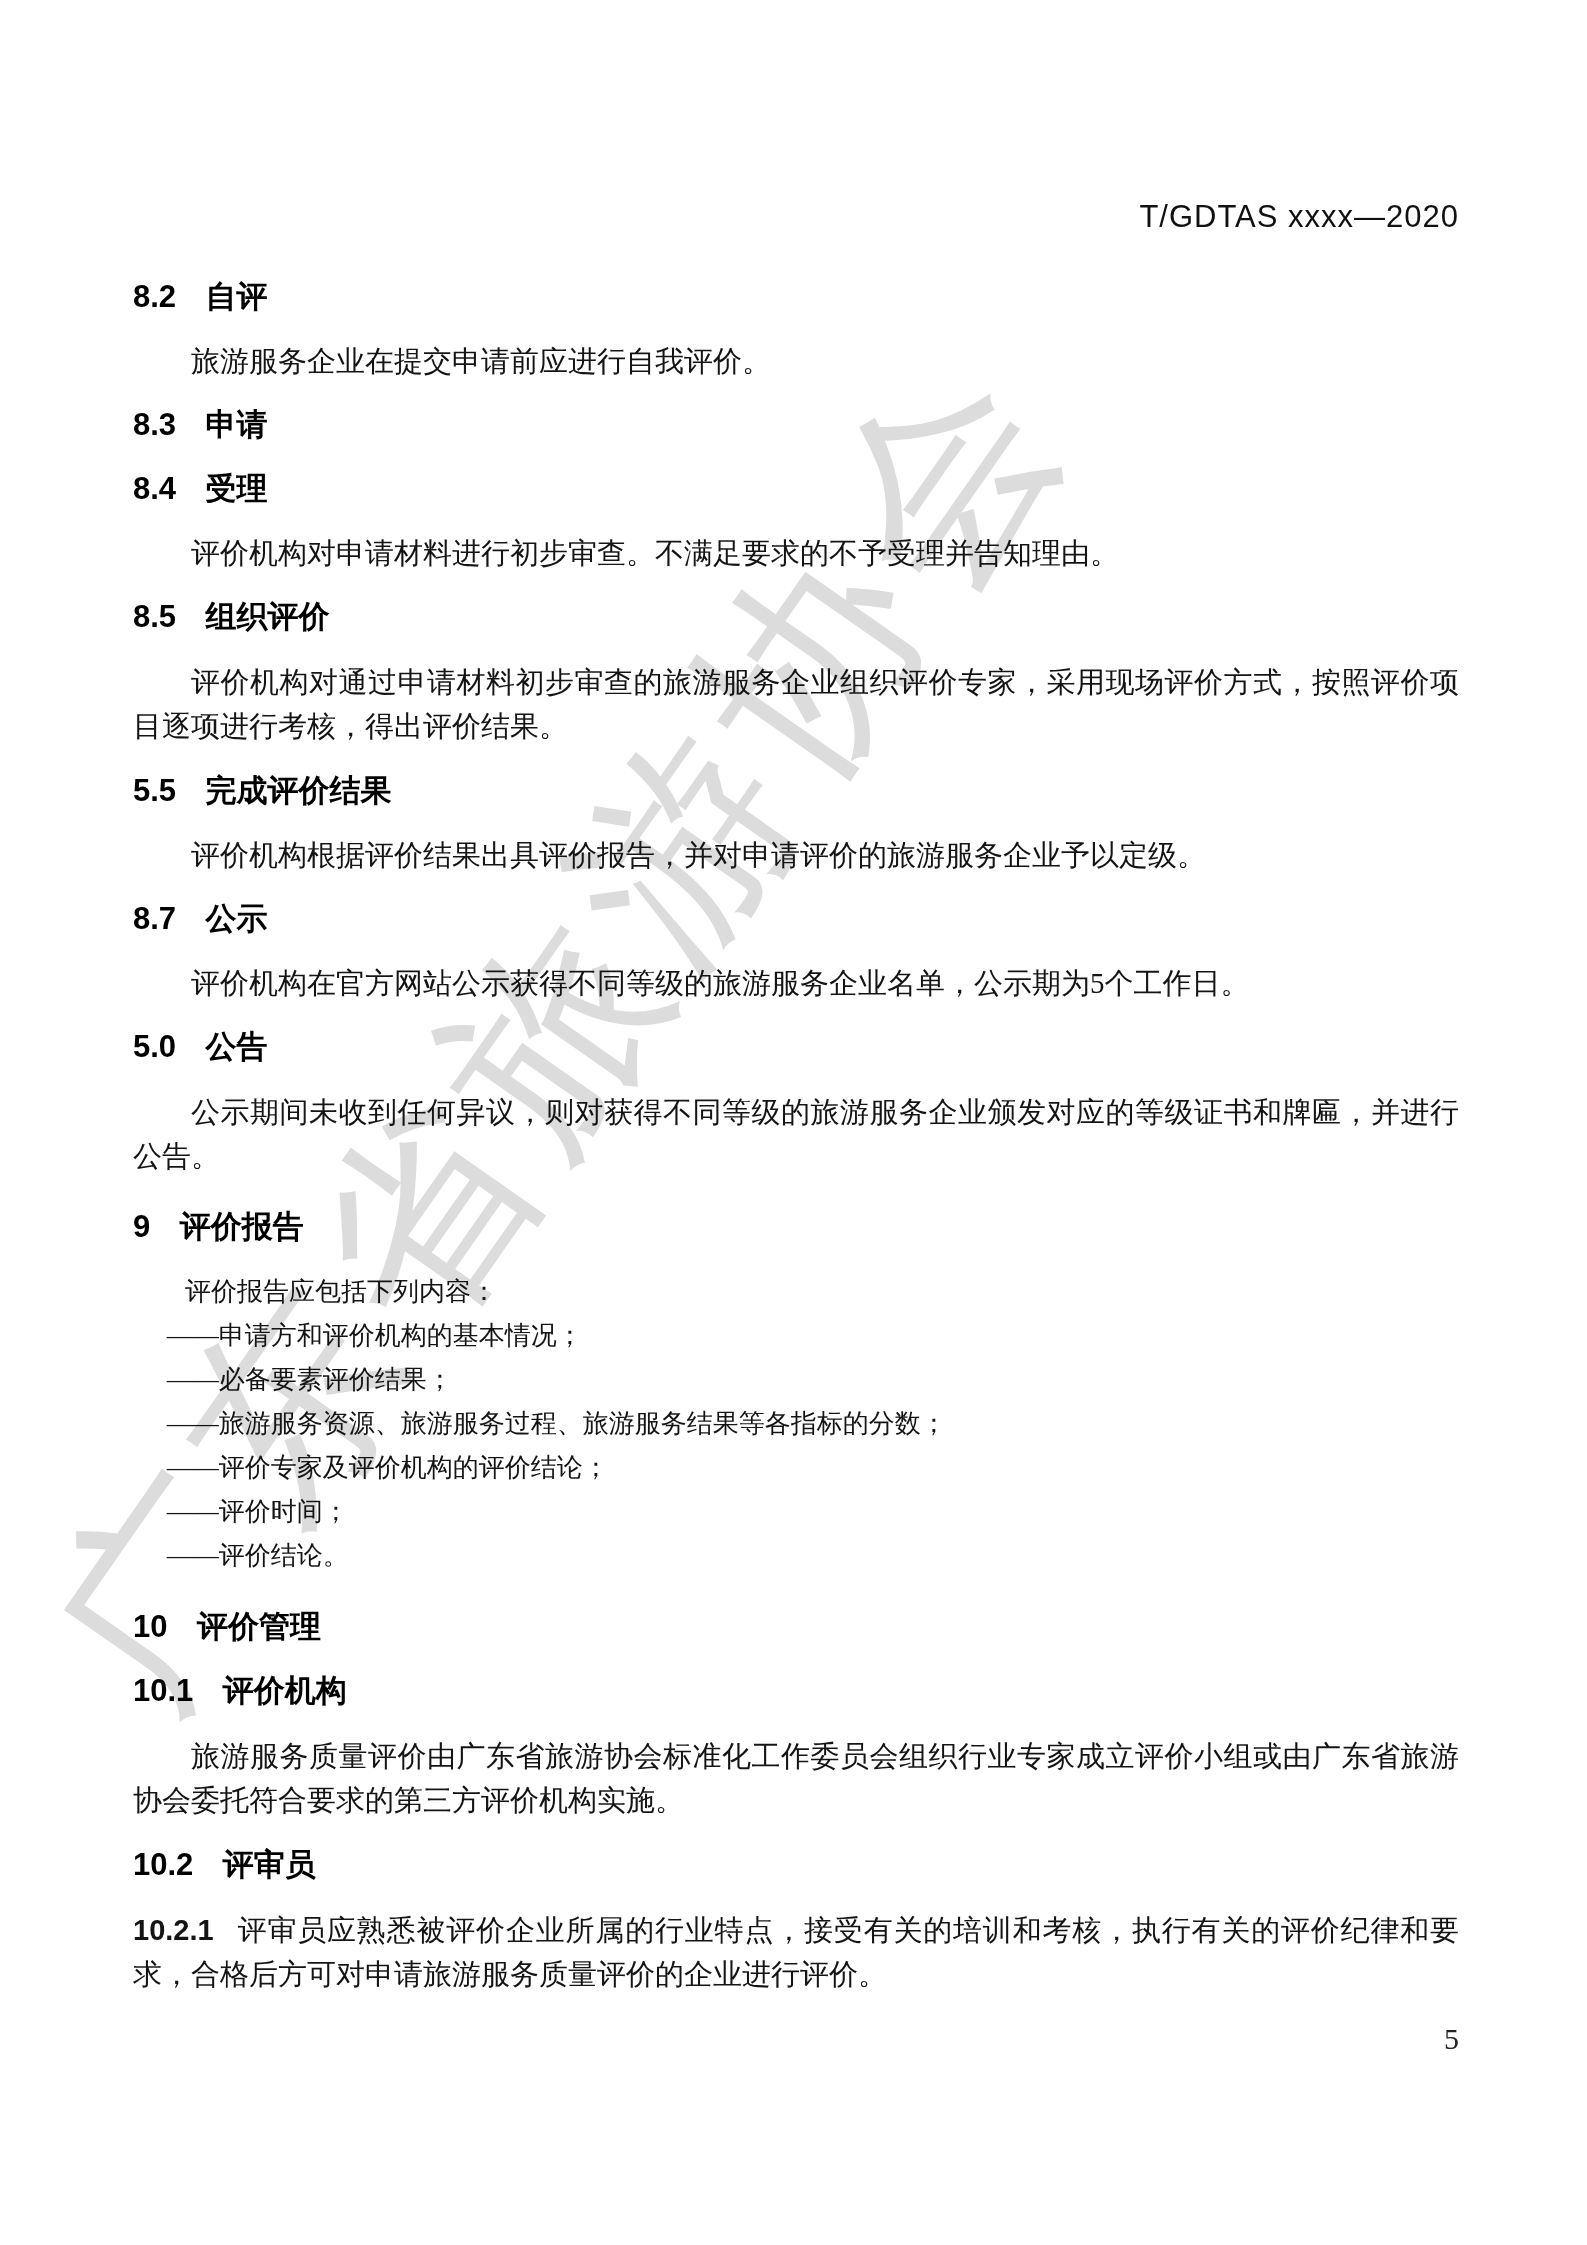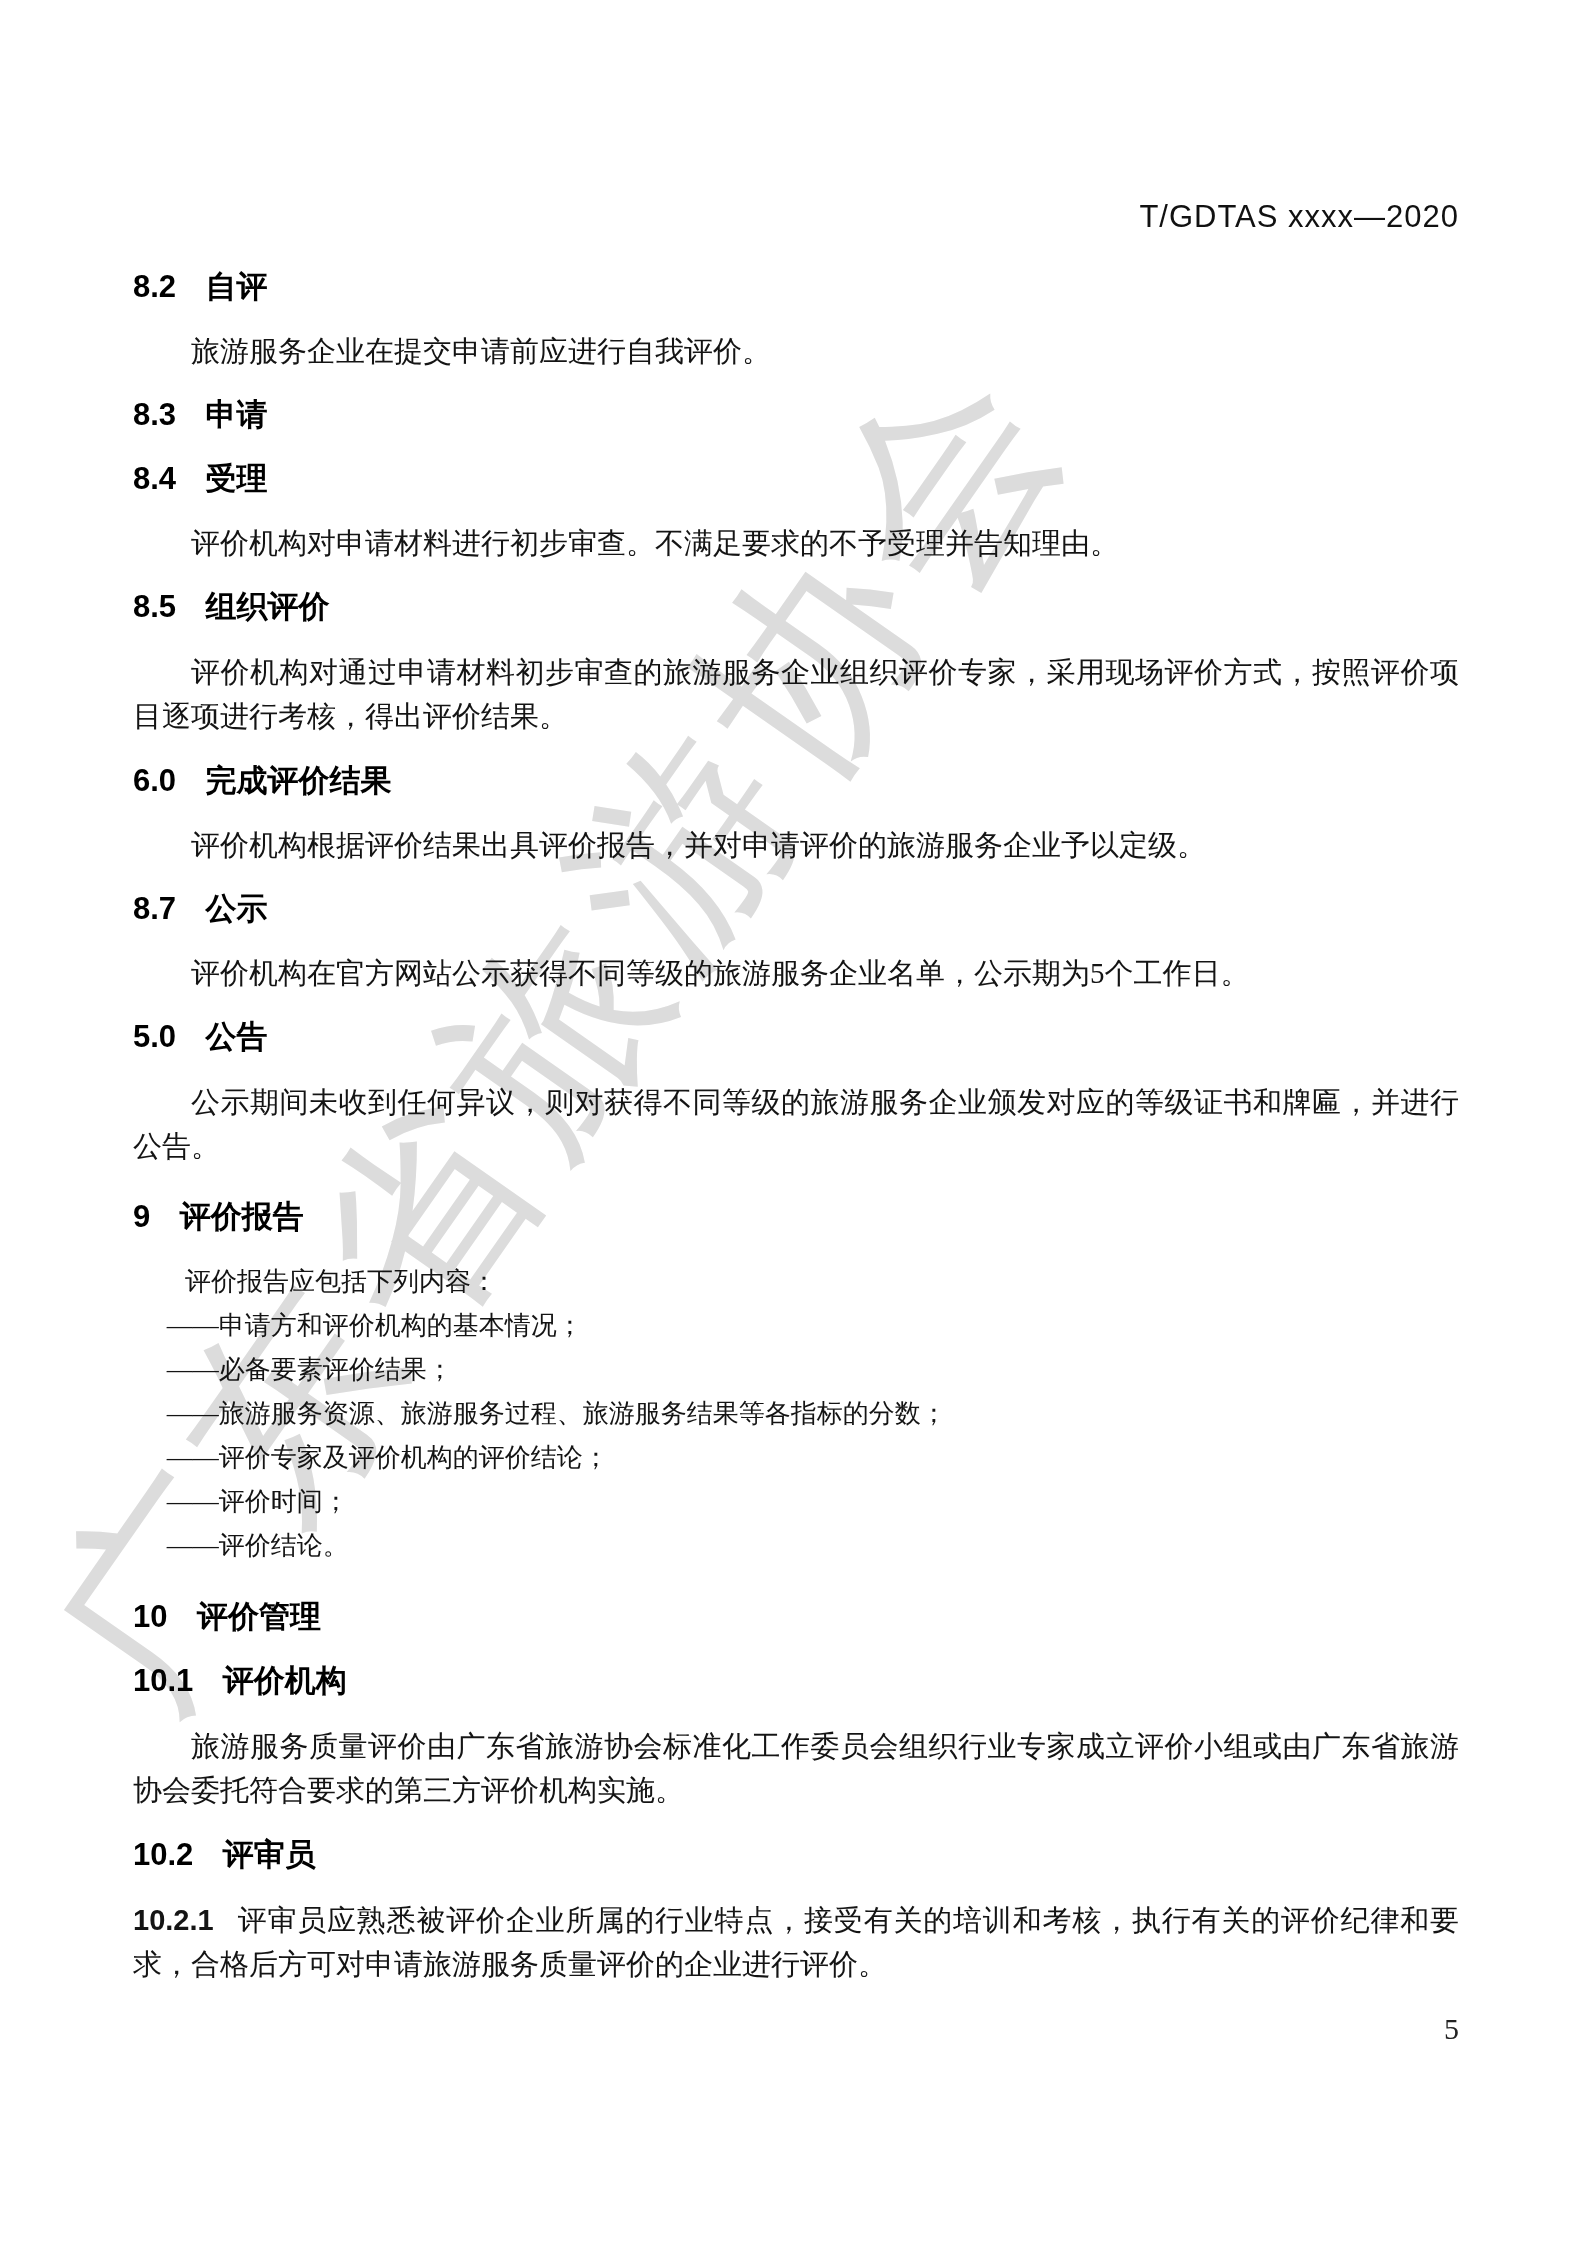--- a/index.html
+++ b/index.html
@@ -31,21 +31,21 @@
     left:0;top:0;right:0;bottom:0;
     padding:196px 128px 0 133px;
     z-index:1;
   }
   .doc-header{
     text-align:right;
     font-family:"Liberation Sans","DejaVu Sans",sans-serif;
     font-size:31px;
     line-height:42px;
     letter-spacing:1px;
-    margin:0 0 28px 0;
+    margin:0 0 38px 0;
     color:#111;
   }
   .h{
     font-family:"Liberation Sans","DejaVu Sans",sans-serif;
     font-weight:bold;
     font-size:31px;
     line-height:42px;
     margin:0 0 22px 0;
     color:#000;
   }
@@ -106,21 +106,21 @@
       <span class="num">8.4</span><span>受理</span>
     </div>
     <div class="p">评价机构对申请材料进行初步审查。不满足要求的不予受理并告知理由。</div>
 
     <div class="h">
       <span class="num">8.5</span><span>组织评价</span>
     </div>
     <div class="p multi">评价机构对通过申请材料初步审查的旅游服务企业组织评价专家，采用现场评价方式，按照评价项目逐项进行考核，得出评价结果。</div>
 
     <div class="h">
-      <span class="num">6.0</span><span>完成评价结果</span>
+      <span class="num">5.5</span><span>完成评价结果</span>
     </div>
     <div class="p">评价机构根据评价结果出具评价报告，并对申请评价的旅游服务企业予以定级。</div>
 
     <div class="h">
       <span class="num">8.7</span><span>公示</span>
     </div>
     <div class="p">评价机构在官方网站公示获得不同等级的旅游服务企业名单，公示期为5个工作日。</div>
 
     <div class="h">
       <span class="num">5.0</span><span>公告</span>

